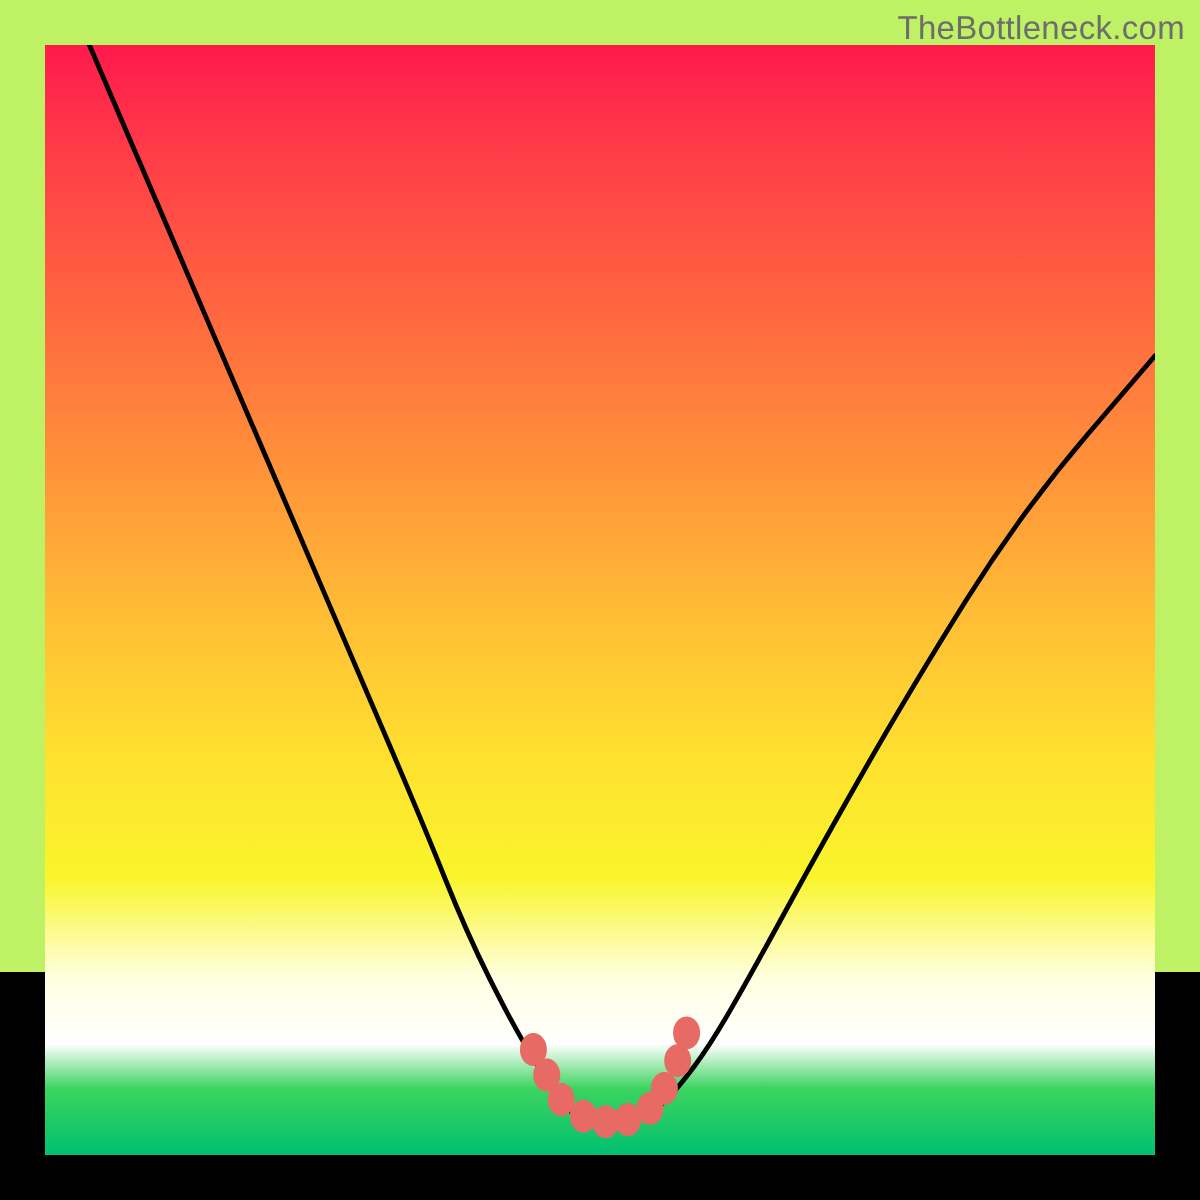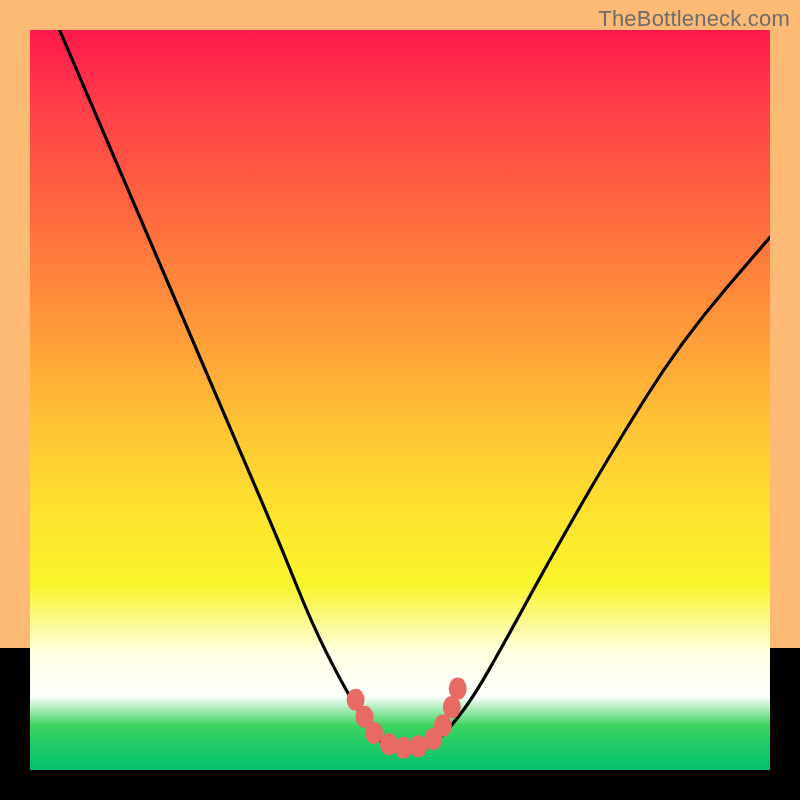--- a/index.html
+++ b/index.html
@@ -10,21 +10,21 @@
     overflow: hidden;
     background: #000;
     font-family: Arial, Helvetica, sans-serif;
   }
   .frame {
     position: absolute;
     left: 0;
     top: 0;
     width: 800px;
     height: 648px;
-    background: #fdba74;
+    background: #bef264;
   }
   .plot-area {
     position: absolute;
     left: 30px;
     top: 30px;
     width: 740px;
     height: 740px;
     background: linear-gradient(
       to bottom,
       #ff1a4d 0%,

